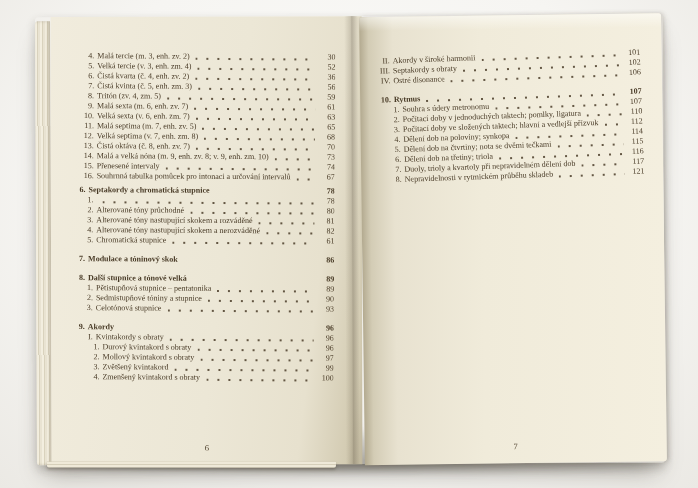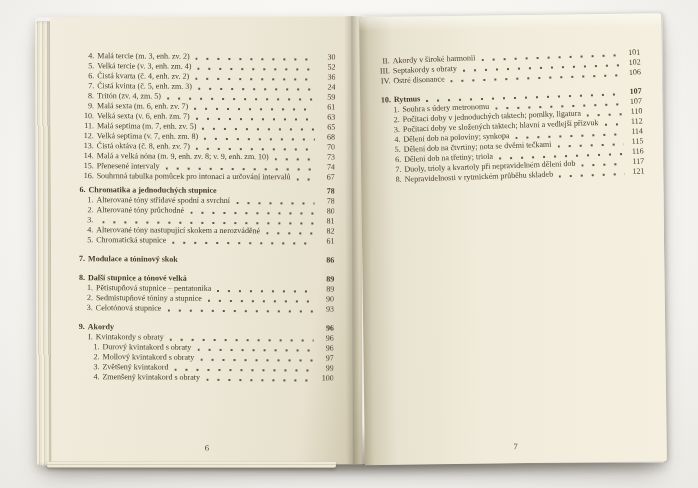--- a/index.html
+++ b/index.html
@@ -108,21 +108,21 @@
             <div class="row lv1">
     <span class="num">6.</span>
     <span class="label">Čistá kvarta (č. 4, enh. zv. 2)</span>
     <span class="dots"></span>
     <span class="pageref">36</span>
   </div>
             <div class="row lv1">
     <span class="num">7.</span>
     <span class="label">Čistá kvinta (č. 5, enh. zm. 3)</span>
     <span class="dots"></span>
-    <span class="pageref">24</span>
+    <span class="pageref">56</span>
   </div>
             <div class="row lv1">
     <span class="num">8.</span>
     <span class="label">Tritón (zv. 4, zm. 5)</span>
     <span class="dots"></span>
     <span class="pageref">59</span>
   </div>
             <div class="row lv1">
     <span class="num">9.</span>
     <span class="label">Malá sexta (m. 6, enh. zv. 7)</span>
@@ -167,38 +167,38 @@
   </div>
             <div class="row lv1">
     <span class="num">16.</span>
     <span class="label">Souhrnná tabulka pomůcek pro intonaci a určování intervalů</span>
     <span class="dots"></span>
     <span class="pageref">67</span>
   </div>
             <div class="spacer-sm"></div>
             <div class="row lv0 header">
     <span class="num">6.</span>
-    <span class="label">Chromatika a jednoduchých stupnice</span>
+    <span class="label">Septakordy a chromatická stupnice</span>
     <span class="dots"></span>
     <span class="pageref">78</span>
   </div>
             <div class="row lv1">
     <span class="num">1.</span>
-    <span class="label">Alterované tóny střídavé spodní a svrchní</span>
     <span class="dots"></span>
     <span class="pageref">78</span>
   </div>
             <div class="row lv1">
     <span class="num">2.</span>
     <span class="label">Alterované tóny průchodné</span>
     <span class="dots"></span>
     <span class="pageref">80</span>
   </div>
             <div class="row lv1">
     <span class="num">3.</span>
+    <span class="label">Alterované tóny nastupující skokem a rozváděné</span>
     <span class="dots"></span>
     <span class="pageref">81</span>
   </div>
             <div class="row lv1">
     <span class="num">4.</span>
     <span class="label">Alterované tóny nastupující skokem a nerozváděné</span>
     <span class="dots"></span>
     <span class="pageref">82</span>
   </div>
             <div class="row lv1">

